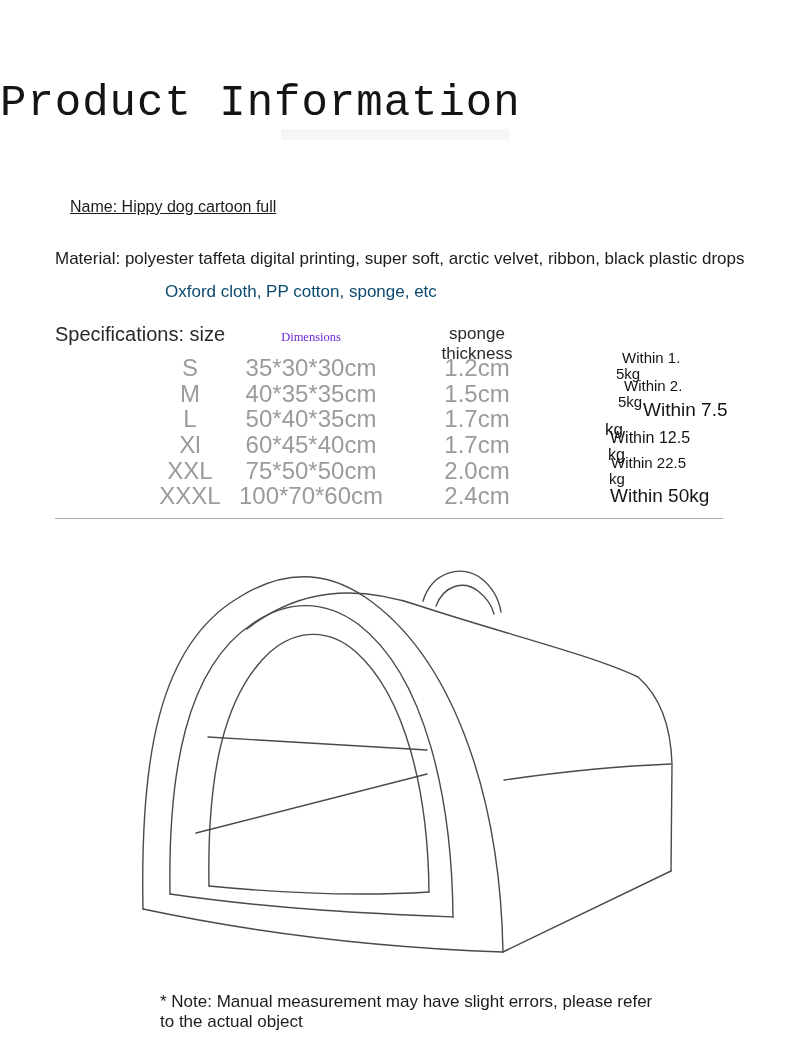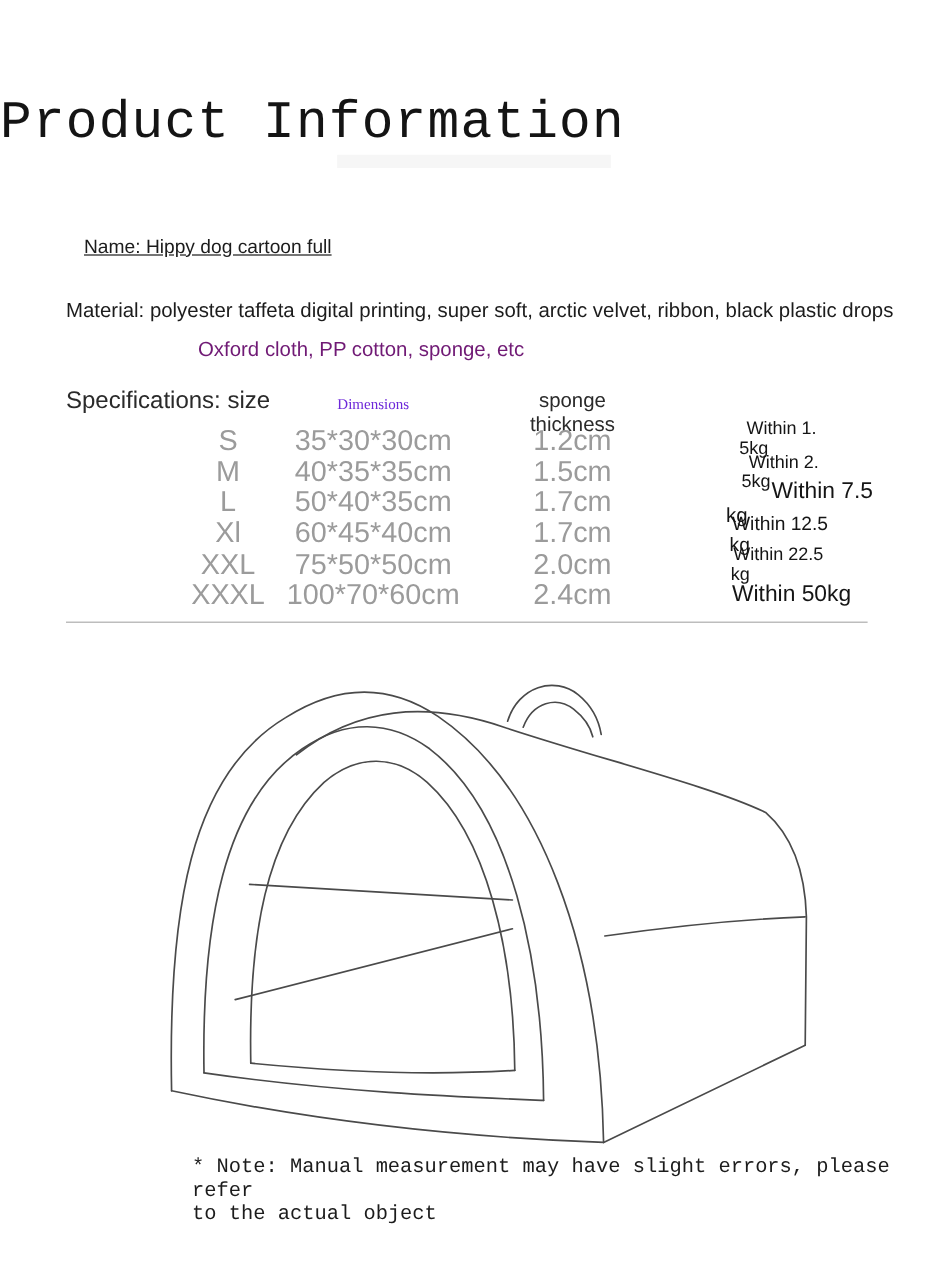--- a/index.html
+++ b/index.html
@@ -7,21 +7,21 @@
         font-family:"Liberation Sans", sans-serif;color:#1f1f1f;}
   .abs{position:absolute;}
 
   .title{left:0;right:0;top:78px;text-align:left;font-size:44px;font-weight:500;
          letter-spacing:1px;color:#141414;font-family:Liberation Mono, monospace;}
   .title-underlay{left:281px;top:129px;width:228px;height:11px;background:#f6f6f6;}
 
   .name-line{left:70px;top:198px;font-size:16px;color:#1c1c1c;text-decoration:underline;}
   .applicable-line{left:373px;top:201px;font-size:17px;color:#1c1c1c;}
   .material-1{left:55px;top:249px;font-size:17px;color:#1c1c1c;}
-  .material-2{left:165px;top:282px;font-size:17px;color:#701a75;}
+  .material-2{left:165px;top:282px;font-size:17px;color:#0c4a6e;}
 
   .h-spec{left:55px;top:323px;font-size:20px;color:#2a2a2a;}
   .h-dim{left:236px;width:150px;top:330px;font-size:12.5px;color:#6d28d9;text-align:center;font-family:Liberation Serif, serif;}
   .h-thick{left:415px;width:124px;top:324px;font-size:17px;color:#2a2a2a;text-align:center;}
   .h-weight{left:577px;width:158px;top:323px;font-size:19px;color:#161616;text-align:center;}
 
   .colrows{top:355px;color:#9b9b9b;font-size:24px;}
   .colrows div{height:25.7px;display:flex;align-items:center;justify-content:center;}
   .col-size{left:130px;width:120px;}
   .col-dim{left:236px;width:150px;}
@@ -41,21 +41,21 @@
   .w4 .l1{padding-left:11px;}.w4 .l2{padding-left:9px;}
   .w5{top:486px;font-size:19px;line-height:20px;}
   .w5 .l1{padding-left:10px;}
 
   .divider{left:55px;top:518px;width:668px;height:1px;background:#adadad;}
 
   .drawing{left:110px;top:552px;width:620px;height:435px;}
   .drawing svg{width:100%;height:100%;display:block;}
   .drawing path{fill:none;stroke:#4a4a4a;stroke-width:1.4;stroke-linecap:round;stroke-linejoin:round;}
 
-  .note{left:160px;top:964px;font-size:17px;line-height:19.5px;color:#1c1c1c;font-family:Liberation Mono, monospace;}
+  .note{left:160px;top:992px;font-size:17px;line-height:19.5px;color:#1c1c1c;}
   .note span{display:block;}
 </style>
 </head>
 <body>
 
 <div id="page">
 
   <div class="abs title">Product Information</div>
   <div class="abs title-underlay"></div>
 

